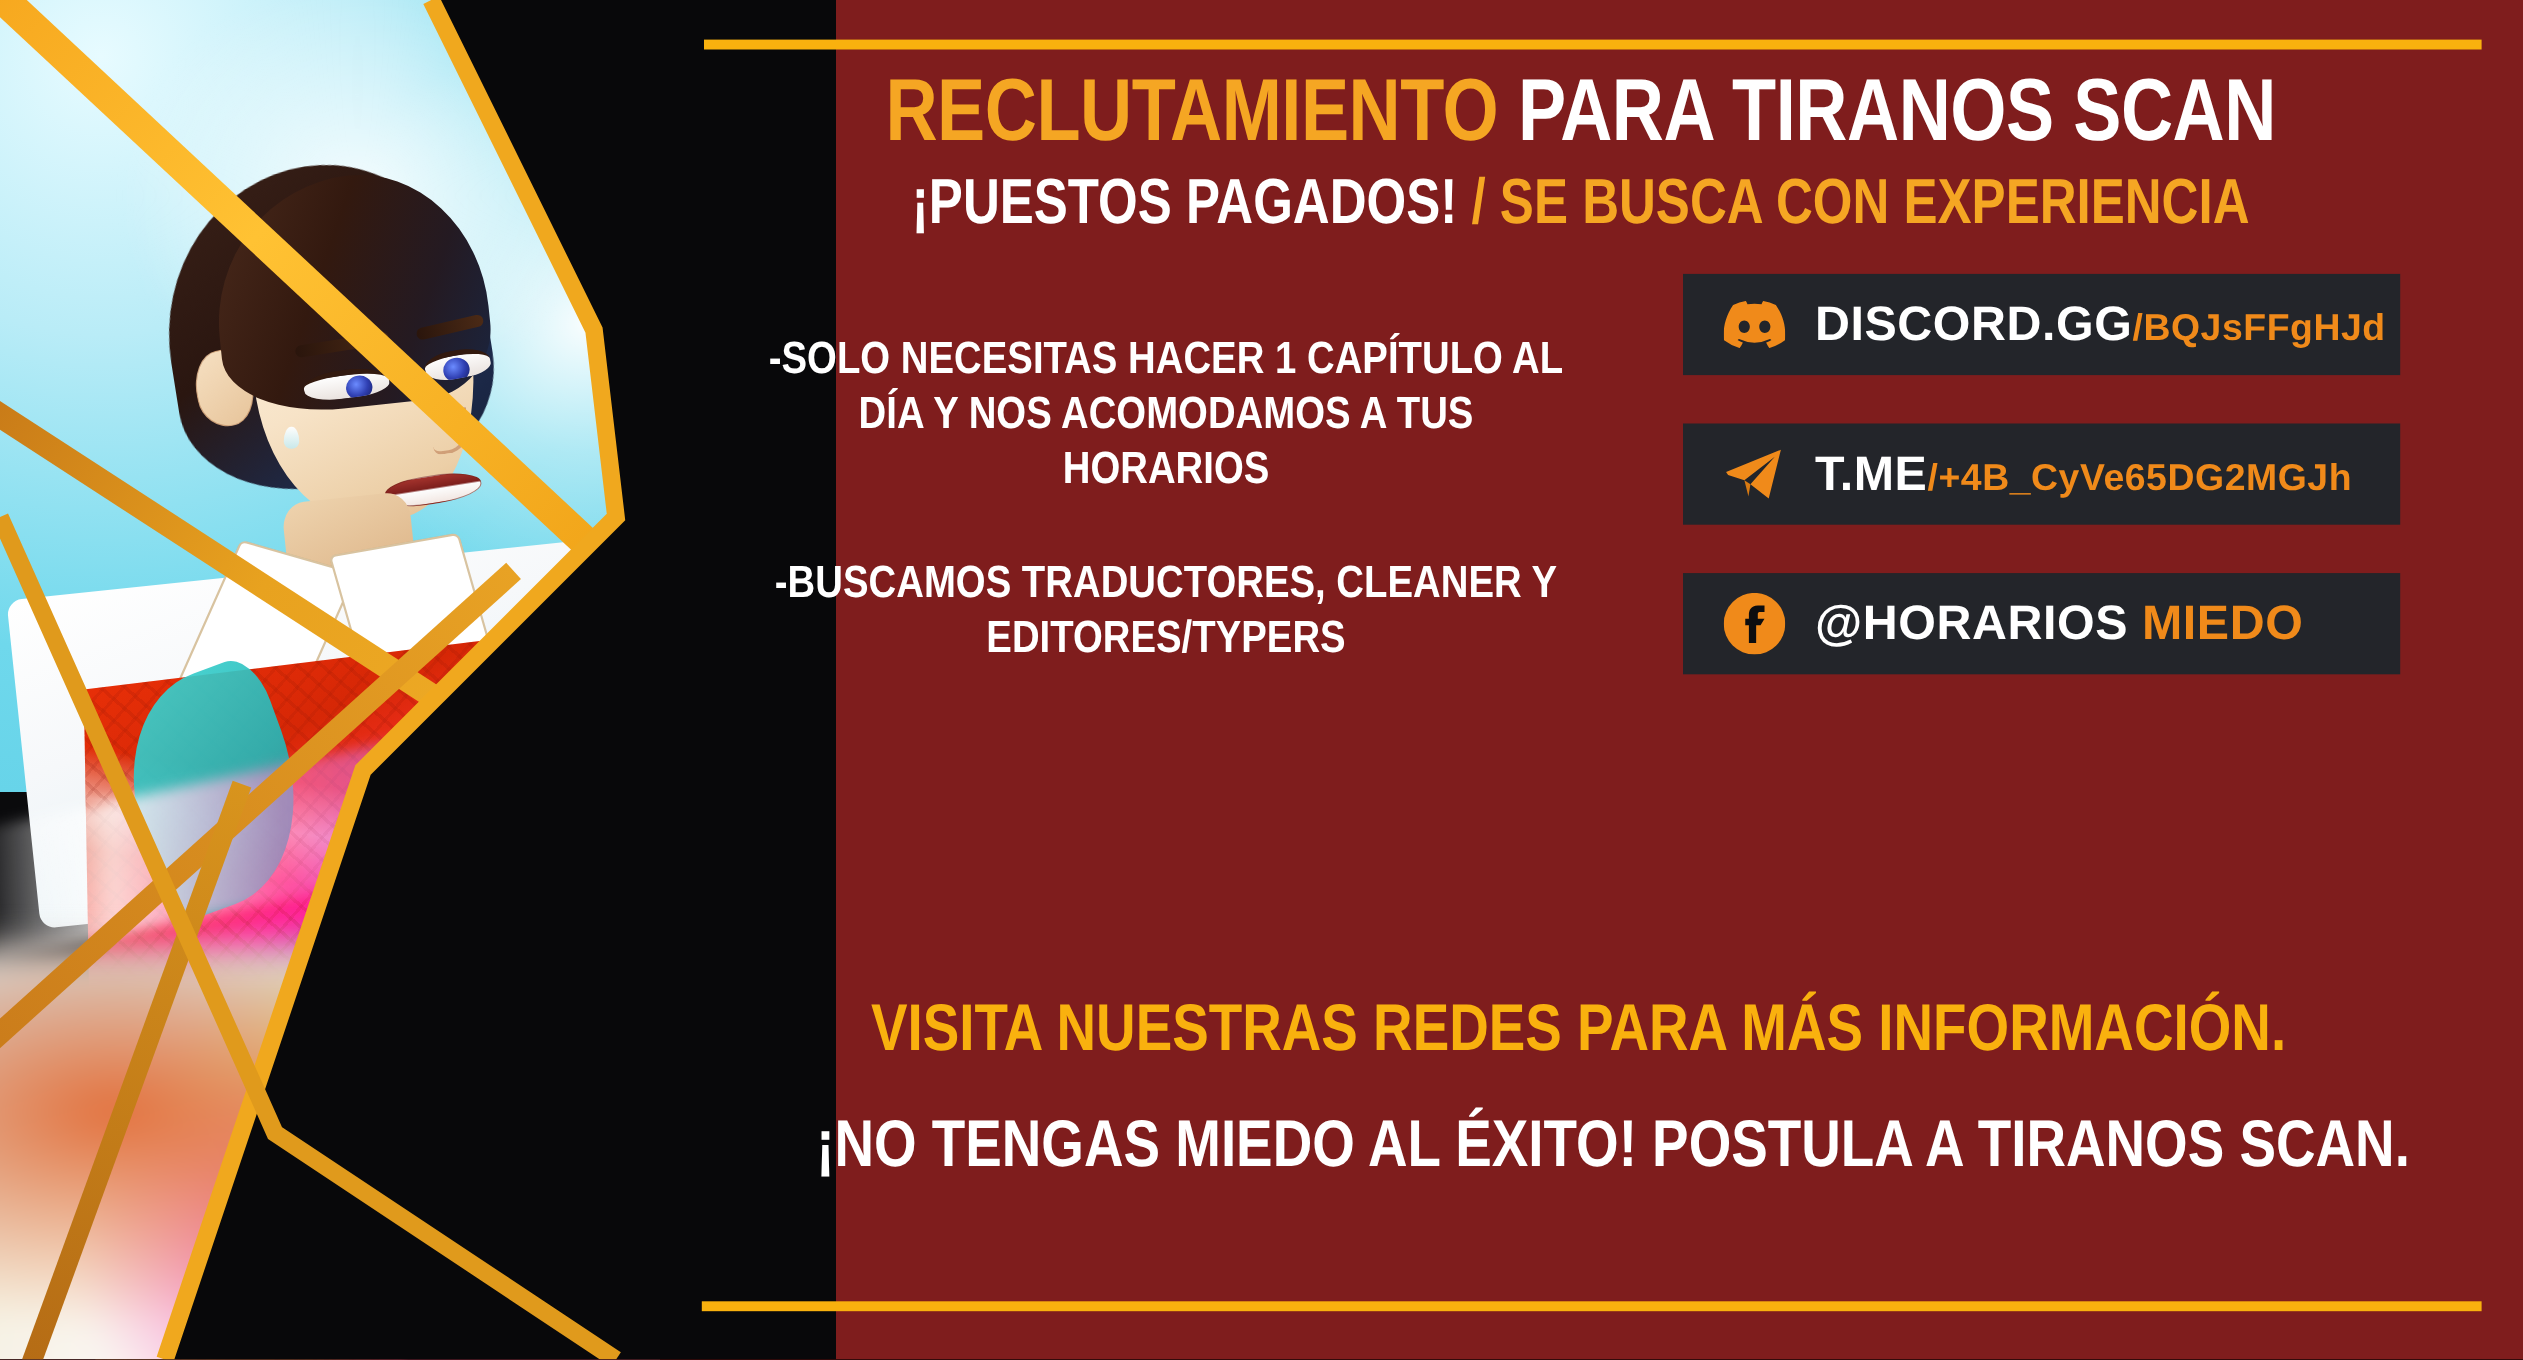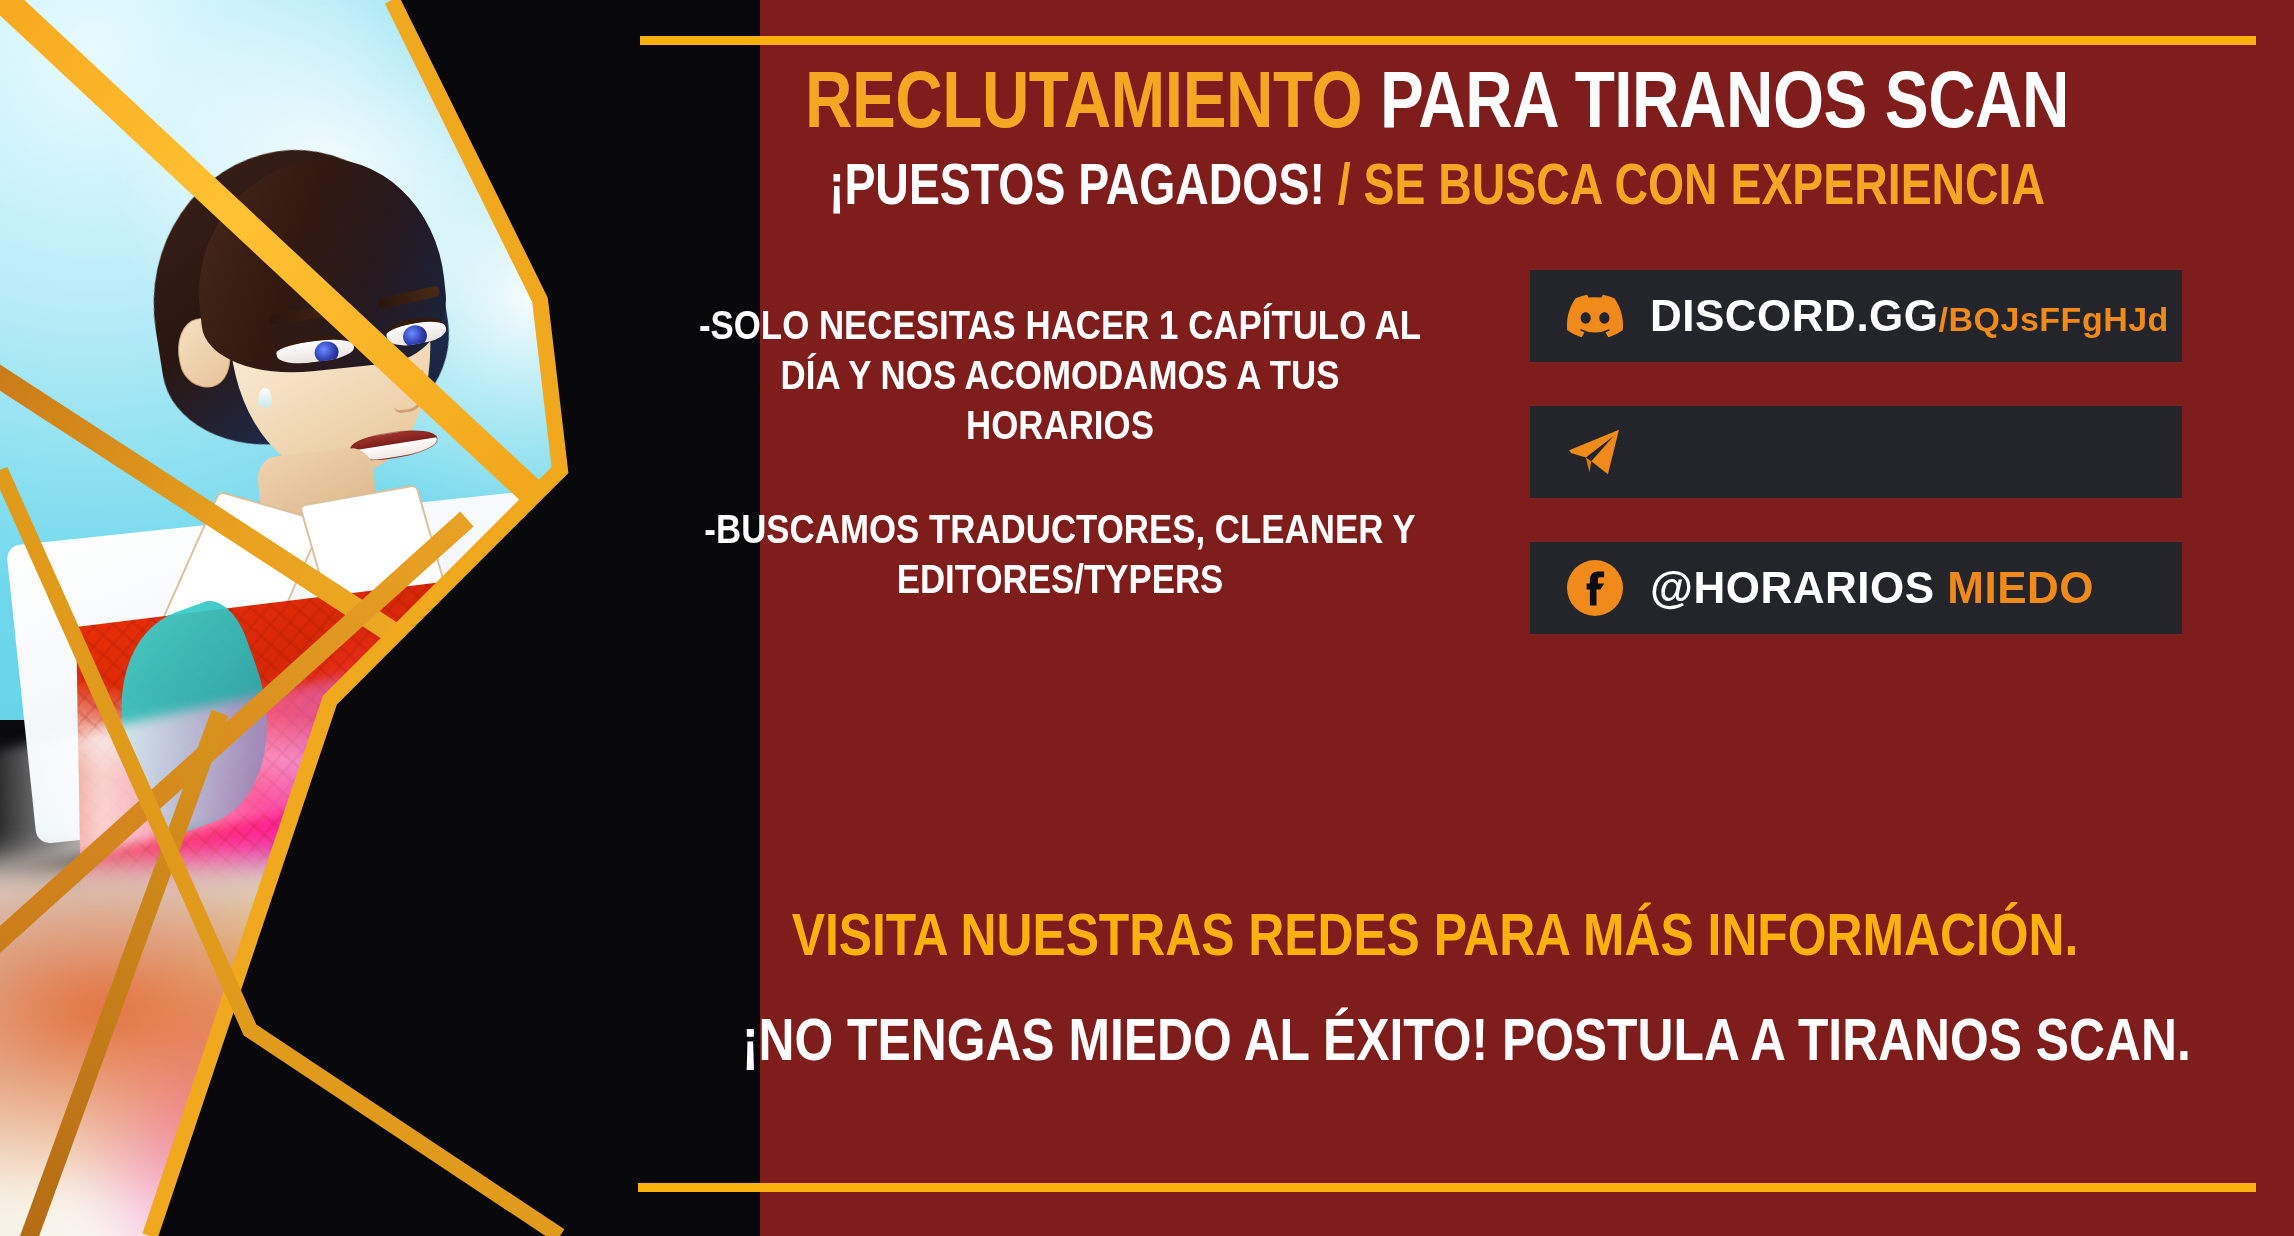--- a/index.html
+++ b/index.html
@@ -245,21 +245,21 @@
     text-align:center; color:#fff;
     font-family:"Liberation Sans Narrow","Liberation Sans", sans-serif;
     font-weight:700;
     font-size:41px; line-height:1.22;
     transform:scaleX(.85);
   }
   .bullets .b2 { margin-top:54px; }
 
   
   .cards {
-    position:absolute; left:930px; top:270px; width:652px;
+    position:absolute; left:930px; top:249px; width:652px;
   }
   .card {
     position:relative;
     background:#23252a;
     height:92px; margin-bottom:44px;
     display:flex; align-items:center;
     padding-left:36px;
   }
   .card-icon {
     width:58px; height:58px; flex:0 0 58px;
@@ -377,20 +377,23 @@
         </span>
       </div>
 
       <div class="card">
         <span class="card-icon">
           <svg width="56" height="48" viewBox="0 0 60 52">
               <path fill="#f08a1a" d="M2 24 56 2 44 50 26 36 50 9 20 32 4 27z"></path>
               <path fill="#d87a12" d="M20 32 26 36 24 48z"></path>
             </svg>
         </span>
+        <span class="card-text">
+          <span class="w">T.ME</span><span class="o sm">/+4B_CyVe65DG2MGJh</span>
+        </span>
       </div>
 
       <div class="card">
         <span class="card-icon">
           <svg width="56" height="56" viewBox="0 0 56 56">
               <circle cx="28" cy="28" r="28" fill="#f08a1a"></circle>
               <path fill="#0d0d0f" d="M33.5 29.5h-4v16h-6.6v-16h-3.3v-6h3.3v-3.8c0-3.2 1.5-8.2 8.2-8.2h6v5.8h-4.4c-.7 0-1.7.4-1.7 1.9v4.3h6.1z"></path>
             </svg>
         </span>
         <span class="card-text">

